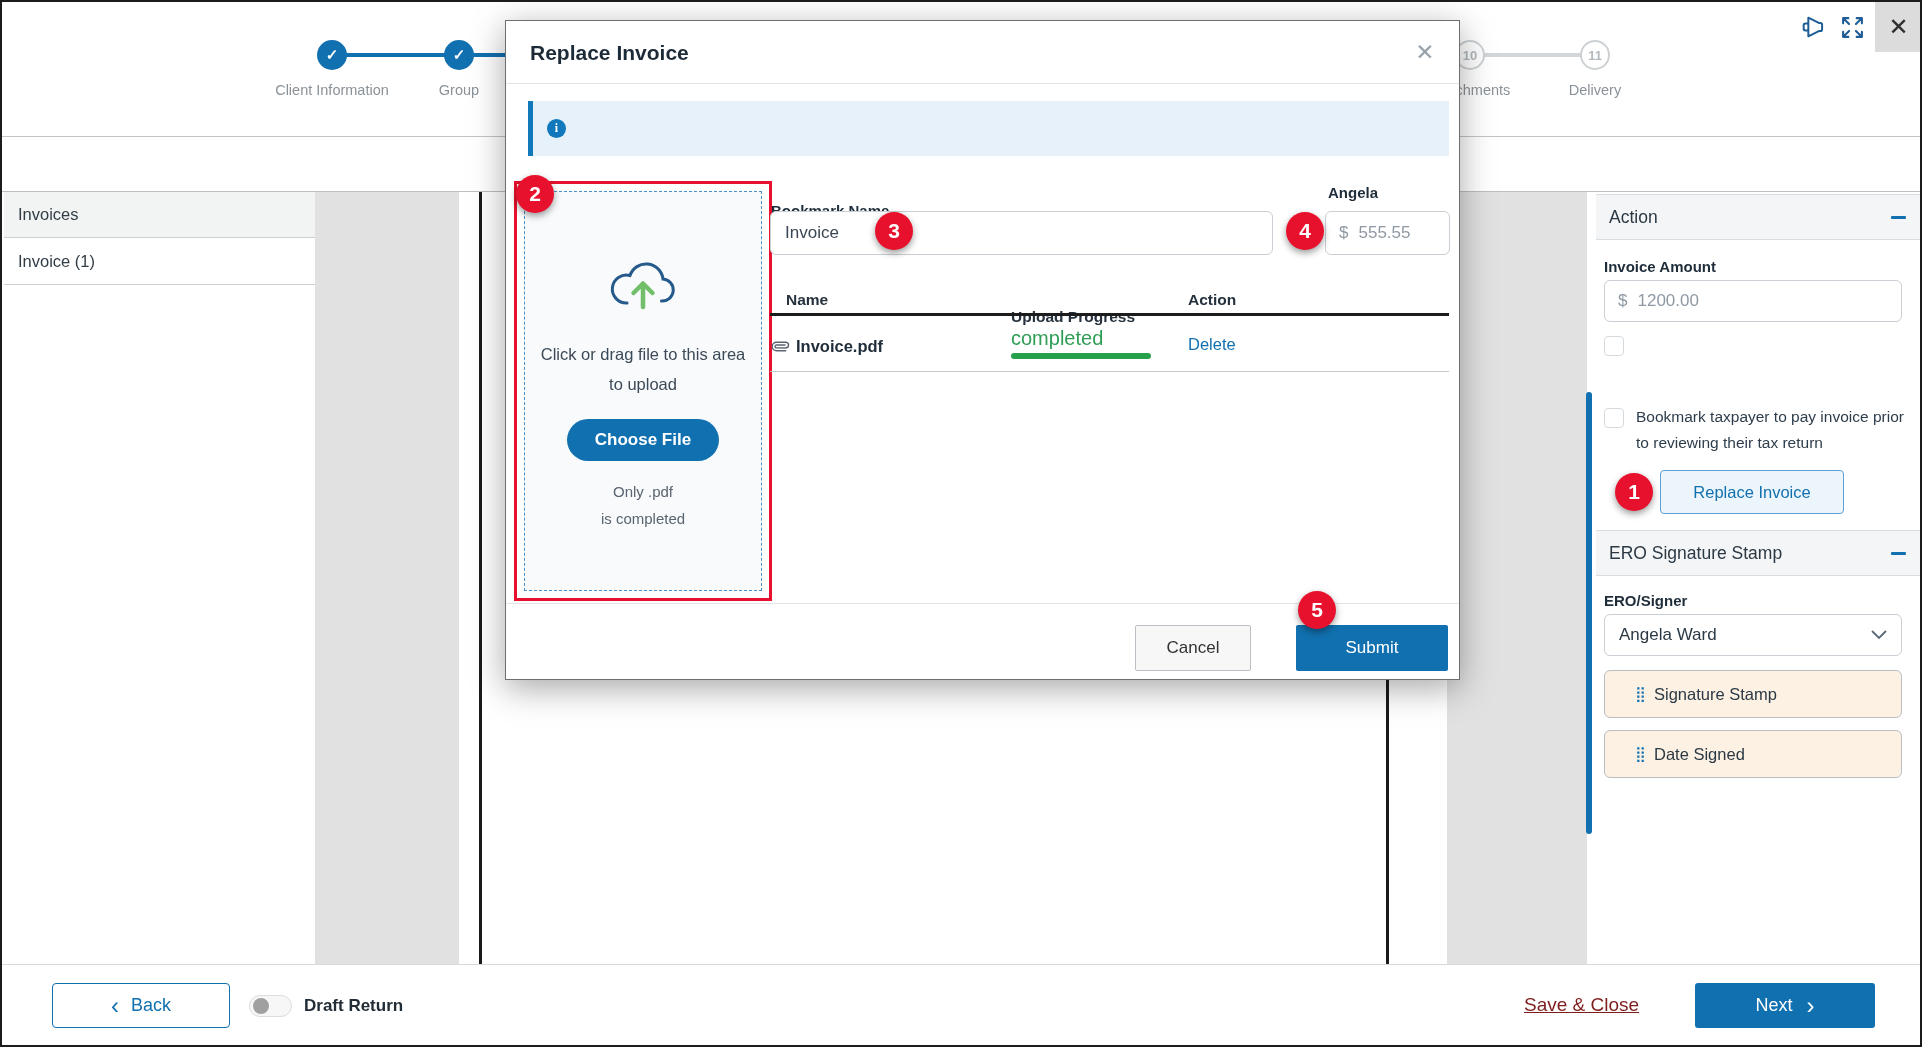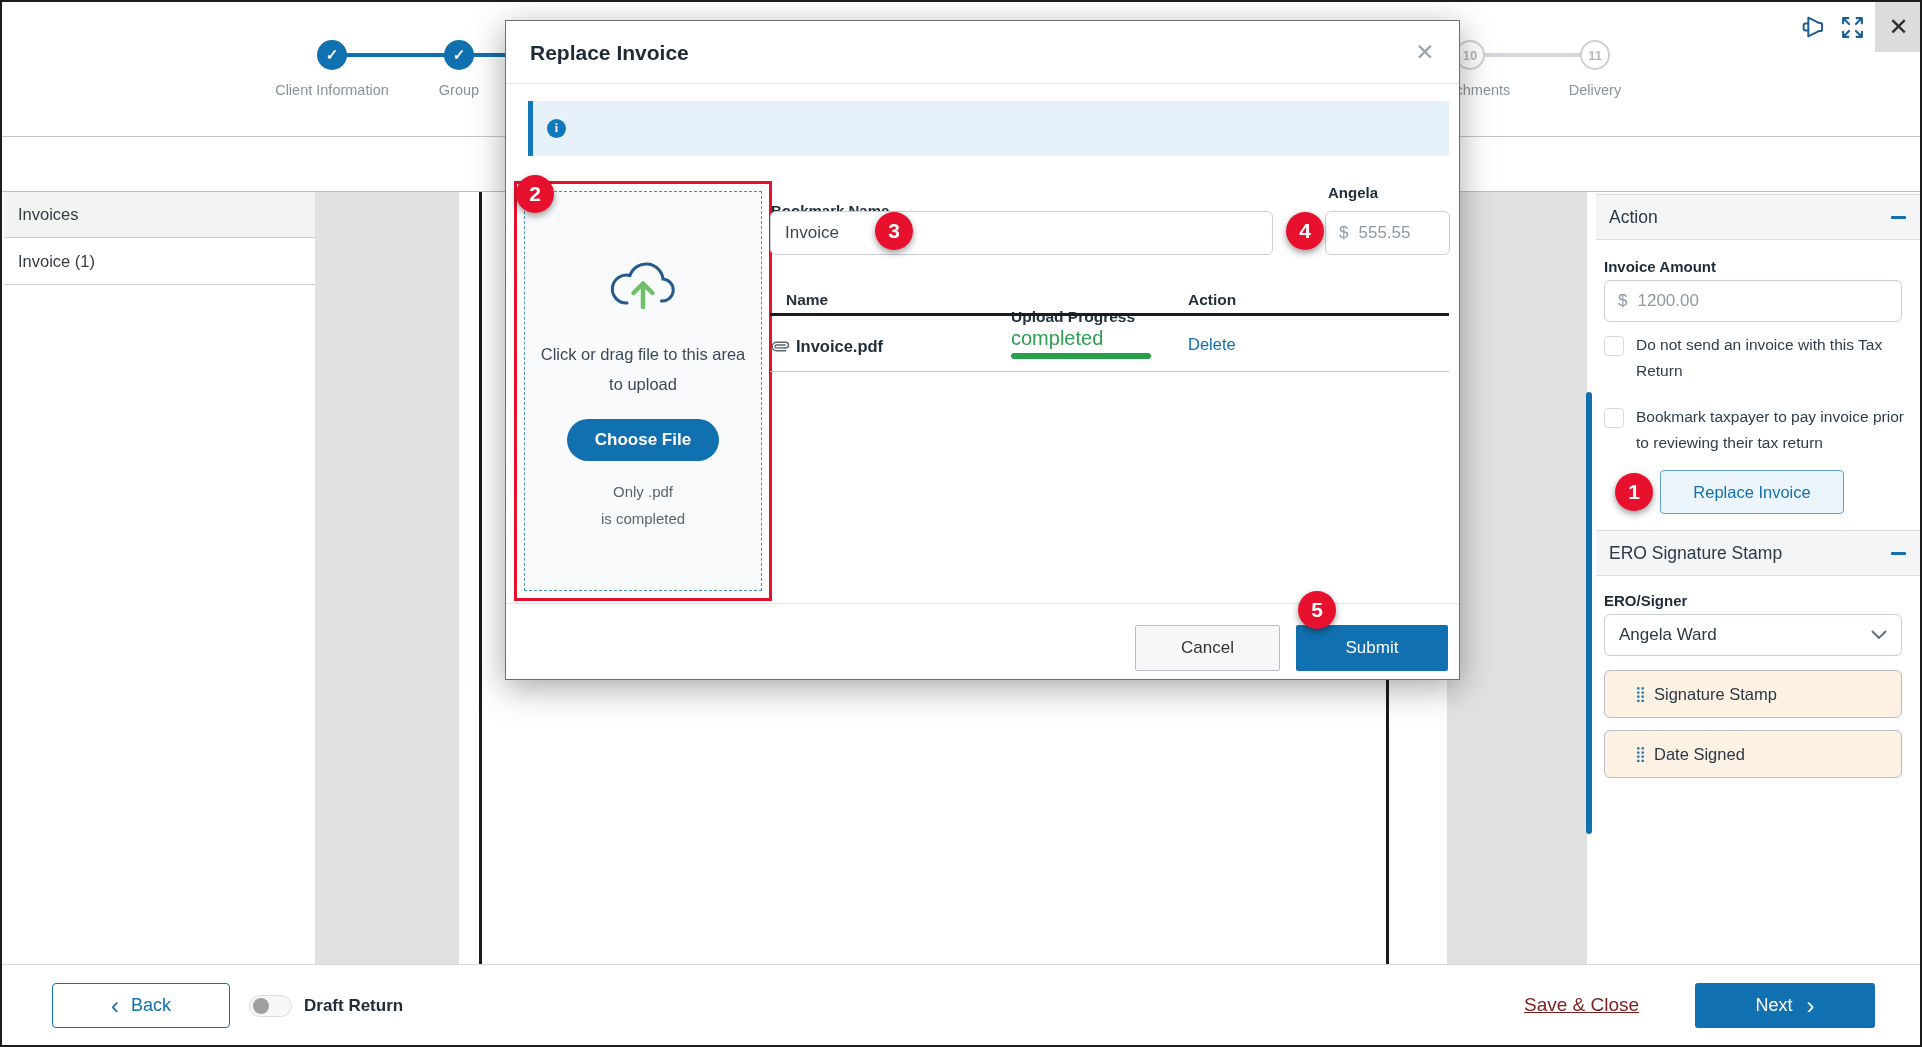--- a/index.html
+++ b/index.html
@@ -196,37 +196,36 @@
         </svg>
       </div>
       <div class="cell" style="left:290px;top:316px;font-weight:bold;color:#1f2c39;">Invoice.pdf</div>
       <div class="cell" style="left:505px;top:306px;color:#2f9e55;font-size:20px;">completed</div>
       <div class="progress-bar" style="left:505px;top:332px;width:140px;"></div>
       <div class="cell" style="left:682px;top:314px;color:#1170af;cursor:pointer;">Delete</div>
       <div class="hline" style="left:264px;top:350px;width:679px;background:#c8c8c8;"></div>
     </div>
 
     <div class="hline" style="left:0;top:582px;width:953px;background:#e3e3e3;"></div>
-    <button class="btn btn-cancel" style="left:629px;top:604px;width:145px;height:46px;">Cancel</button>
+    <button class="btn btn-cancel" style="left:629px;top:604px;width:116px;height:46px;">Cancel</button>
     <button class="btn btn-submit" style="left:790px;top:604px;width:152px;height:46px;">Submit</button>
   </div>
 
   <div class="panel-header" style="top:192px;">
     <span>Action</span>
     <span class="minus-icon"></span>
   </div>
 
   <div class="field-label abs" style="left:1602px;top:256px;">Invoice Amount</div>
   <div class="text-input money abs" style="left:1602px;top:278px;width:298px;height:42px;padding:0;">
     <span style="padding-left:13px;">$</span>
     <span>1200.00</span>
   </div>
 
   <div class="checkbox" style="left:1602px;top:334px;"></div>
-  <div class="cb-label" style="left:1634px;top:330px;width:262px;">Do not send an invoice with this Tax Return</div>
 
   <div class="checkbox" style="left:1602px;top:406px;"></div>
   <div class="cb-label" style="left:1634px;top:402px;width:268px;">Bookmark taxpayer to pay invoice prior to reviewing their tax return</div>
 
   <div class="replace-btn">Replace Invoice</div>
 
   <div class="panel-header" style="top:528px;">
     <span>ERO Signature Stamp</span>
     <span class="minus-icon"></span>
   </div>

